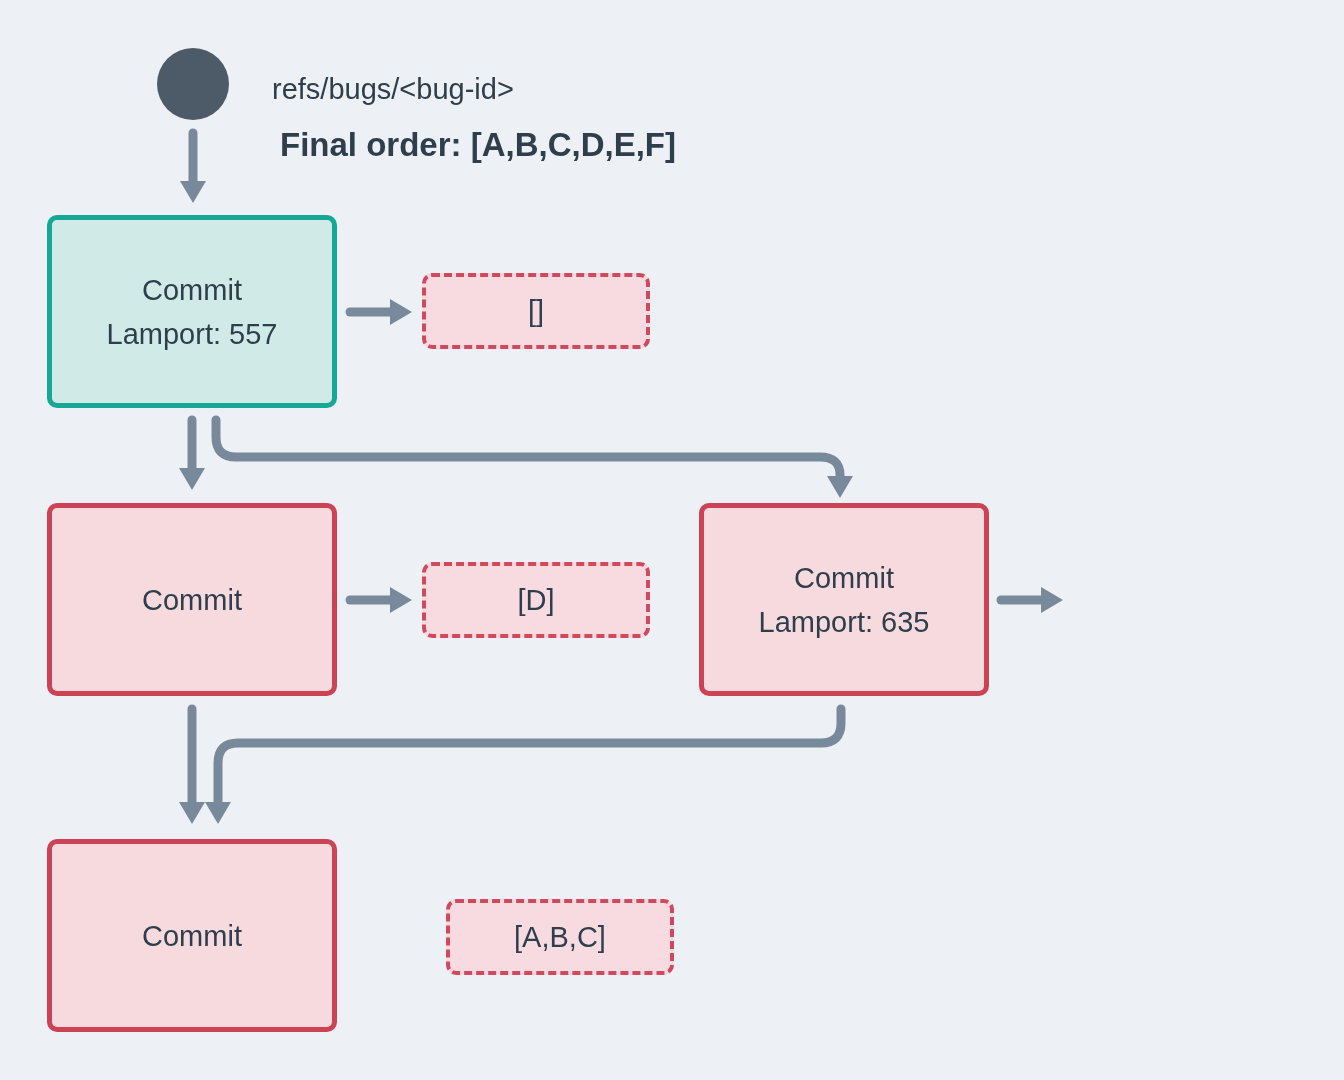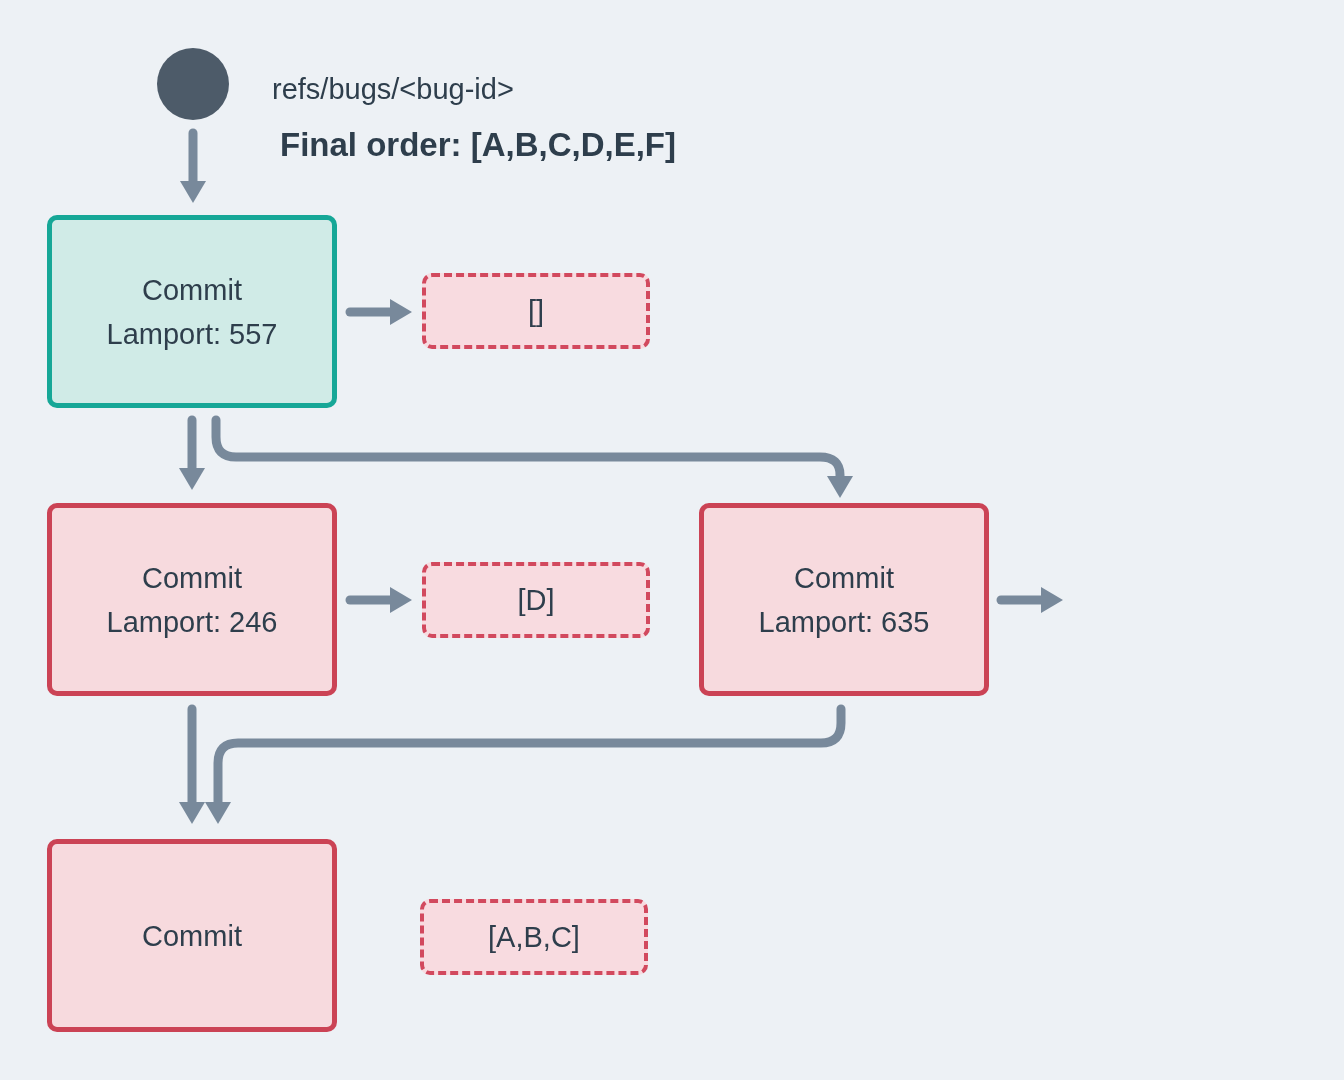--- a/index.html
+++ b/index.html
@@ -52,21 +52,21 @@
     display:flex;align-items:center;justify-content:center;
     font-size:29px;color:var(--text);
   }
   .node-864{left:47px;top:215px;}
   .node-246{left:47px;top:503px;}
   .node-537{left:699px;top:503px;}
   .node-127{left:47px;top:839px;}
   .payload-864{left:422px;top:273px;}
   .payload-246{left:422px;top:562px;}
   .payload-537{left:1073px;top:562px;}
-  .payload-127{left:420px;top:899px;}
+  .payload-127{left:446px;top:899px;}
 </style>
 </head>
 <body>
 
 <div class="stage">
 
   <svg class="edges" width="1344" height="1080" viewBox="0 0 1344 1080" aria-hidden="true">
     <g>
       <path class="edge" d="M193,133 L193,181"></path>
       <polygon class="head" points="180,181 206,181 193,203"></polygon>
@@ -108,21 +108,20 @@
   <div class="node teal node-864">
     <div>Commit</div>
     <div>Lamport: 557</div>
   </div>
   <div class="payload payload-864">
     <span>[]</span>
   </div>
 
   <div class="node pink node-246">
     <div>Commit</div>
-    <div>Lamport: 246</div>
   </div>
   <div class="payload payload-246">
     <span>[D]</span>
   </div>
 
   <div class="node pink node-537">
     <div>Commit</div>
     <div>Lamport: 635</div>
   </div>
 

